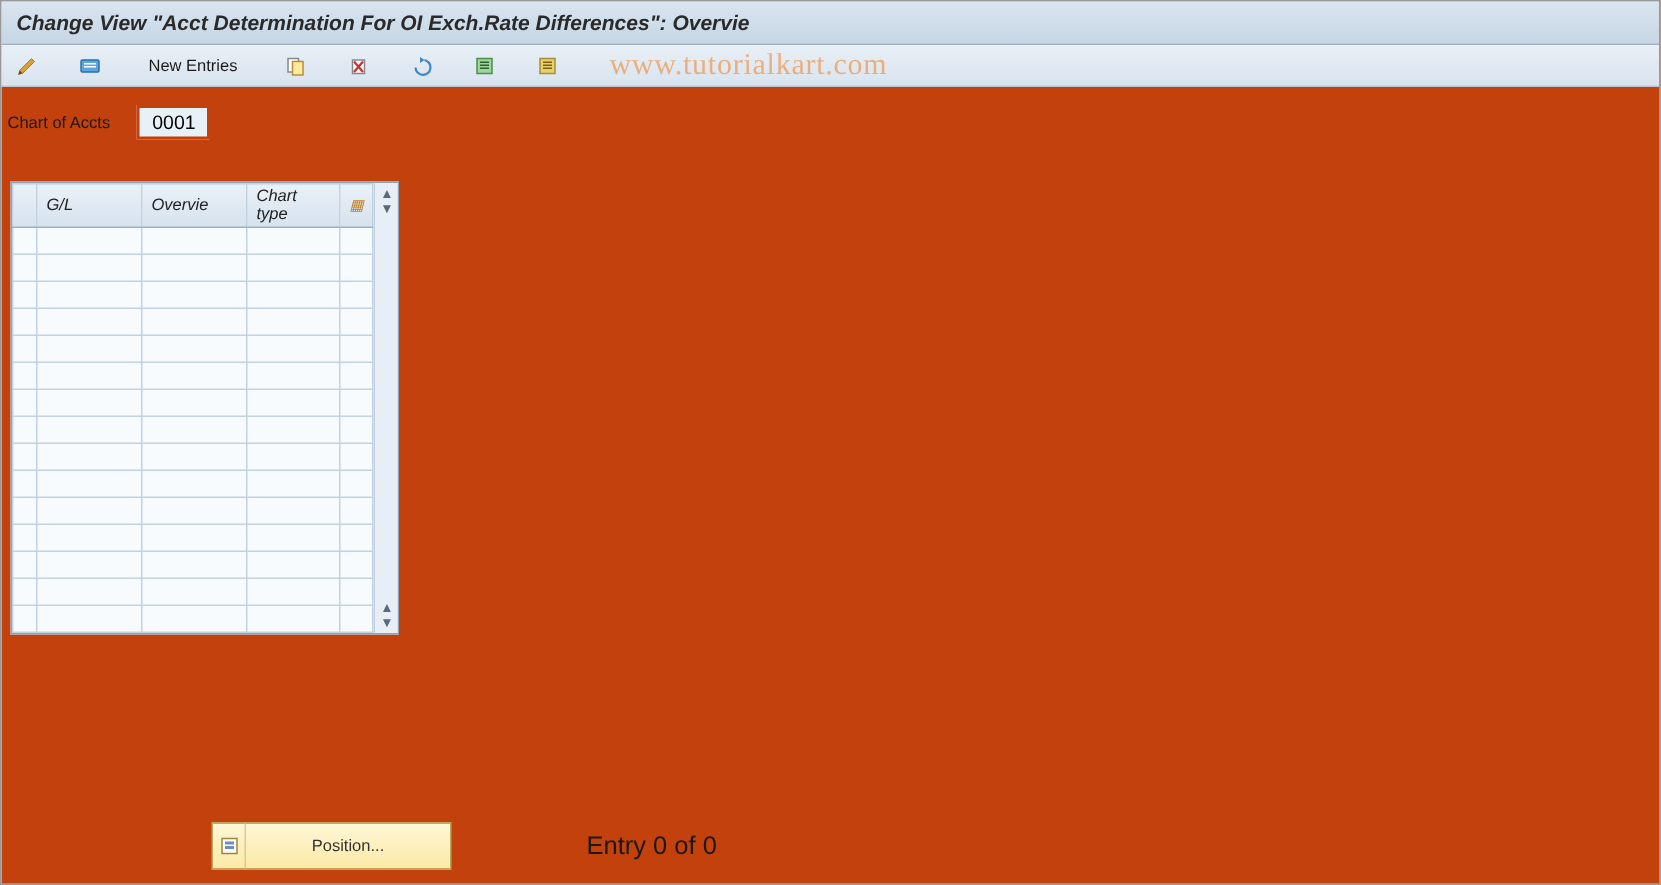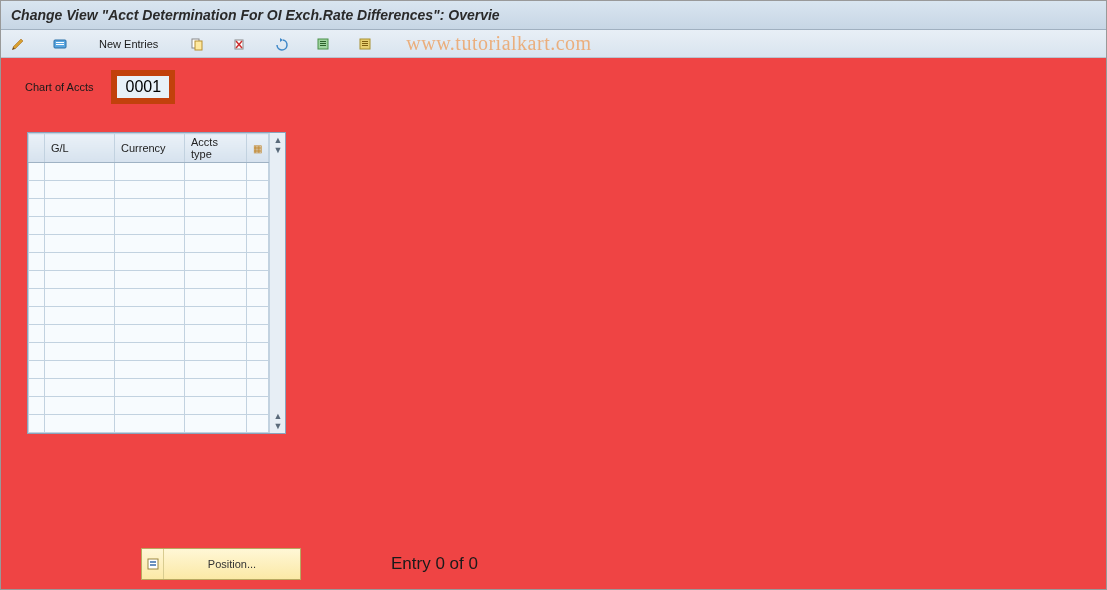--- a/index.html
+++ b/index.html
@@ -48,42 +48,42 @@
     }
     .watermark {
       font-size: 20px;
       color: #f09040;
       opacity: 0.65;
       margin-left: 8px;
       font-family: Georgia, serif;
       letter-spacing: 0.5px;
     }
     .content-area {
-      background: #ef4444;
-      padding: 12px 24px;
+      background: #c2410c;
+      padding: 12px 4px;
       height: calc(100% - 56px);
       position: relative;
     }
     .field-row {
       display: flex;
       align-items: center;
       gap: 18px;
       margin-bottom: 28px;
     }
     .field-label {
       font-size: 11px;
       color: #1a1a1a;
     }
     .field-value-box {
-      border: 6px solid #c2410c;
+      border: 2px solid #c2410c;
       background: #e8f1f8;
       padding: 2px 8px;
       min-width: 44px;
       text-align: left;
-      font-size: 16px;
+      font-size: 13px;
     }
 
     .grid-container {
       display: inline-flex;
       border: 1px solid #8aa4bc;
       background: #fff;
       margin-left: 2px;
     }
     .grid-table {
       border-collapse: collapse;
@@ -93,20 +93,21 @@
       font-size: 11px;
       font-weight: normal;
       text-align: left;
       height: 18px;
     }
     .grid-table thead th {
       background: linear-gradient(to bottom, #eaf1f8 0%, #d6e2ee 100%);
       padding: 2px 6px;
       color: #222;
       border-bottom: 1px solid #9fb2c4;
+      font-style: italic;
     }
     .row-selector {
       width: 16px;
       background: linear-gradient(to right, #e4ecf3 0%, #cedae6 100%);
       border-right: 1px solid #a8b8c8;
     }
     .col-gl { width: 70px; }
     .col-currency { width: 70px; }
     .col-ctype { width: 62px; }
     .grid-table tbody td {
@@ -244,22 +245,22 @@
     <span class="field-label">Chart of Accts</span>
     <span class="field-value-box">0001</span>
   </div>
 
   <div class="grid-container">
     <table class="grid-table">
       <thead>
         <tr>
           <th class="row-selector"></th>
           <th class="col-gl">G/L</th>
-          <th class="col-currency">Currency</th>
-          <th class="col-ctype">Accts type</th>
+          <th class="col-currency">Overvie</th>
+          <th class="col-ctype">Chart type</th>
           <th class="config-col"><span class="config-icon">▦</span></th>
         </tr>
       </thead>
       <tbody id="grid-body">
           <tr>
             <td class="row-selector"></td>
             <td></td>
             <td></td>
             <td></td>
             <td class="config-col"></td>

